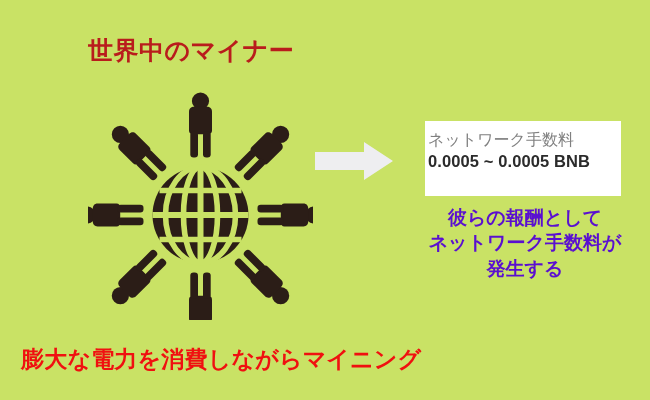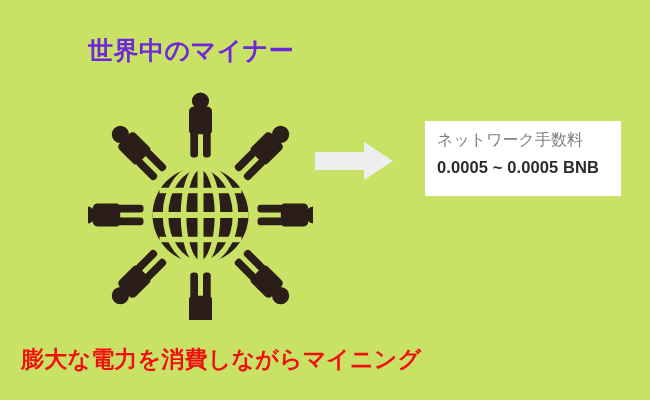--- a/index.html
+++ b/index.html
@@ -16,21 +16,21 @@
     font-family: "Liberation Sans", "DejaVu Sans", sans-serif;
   }
 
   
   #title-text {
     position: absolute;
     left: 88px;
     top: 34px;
     font-size: 25px;
     font-weight: 700;
-    color: #6d28d9;
+    color: #b91c1c;
     letter-spacing: 0.5px;
     white-space: nowrap;
   }
 
   
   #miners-cluster {
     position: absolute;
     left: 88px;
     top: 85px;
     width: 225px;
@@ -54,31 +54,31 @@
 
   
   #fee-card {
     position: absolute;
     left: 425px;
     top: 121px;
     width: 196px;
     height: 75px;
     background: #ffffff;
     box-sizing: border-box;
-    padding: 9px 0 0 12px;
+    padding: 9px 0 0 3px;
   }
   #fee-card-label {
     font-size: 16px;
     color: #808080;
     line-height: 1.25;
     white-space: nowrap;
     font-weight: 400;
   }
   #fee-card-value {
-    margin-top: 8px;
+    margin-top: 2px;
     font-size: 16.5px;
     font-weight: 700;
     color: #2b2b2b;
     white-space: nowrap;
     letter-spacing: 0.1px;
   }
 
   
   #reward-note {
     position: absolute;
@@ -187,16 +187,21 @@
     <svg viewBox="0 0 82 42" xmlns="http://www.w3.org/2000/svg">
       <path d="M 2 12 L 51 12 L 51 2 L 80 21 L 51 40 L 51 30 L 2 30 Z" fill="#eeeef0"></path>
     </svg>
   </div>
 
   <div id="fee-card">
     <div id="fee-card-label">ネットワーク手数料</div>
     <div id="fee-card-value">0.0005 ~ 0.0005 BNB</div>
   </div>
 
+  <div id="reward-note">
+    <div>彼らの報酬として</div>
+    <div>ネットワーク手数料が</div>
+    <div>発生する</div>
+  </div>
 
   <div id="energy-caption">膨大な電力を消費しながらマイニング</div>
 
 </div>
 
 </body></html>

